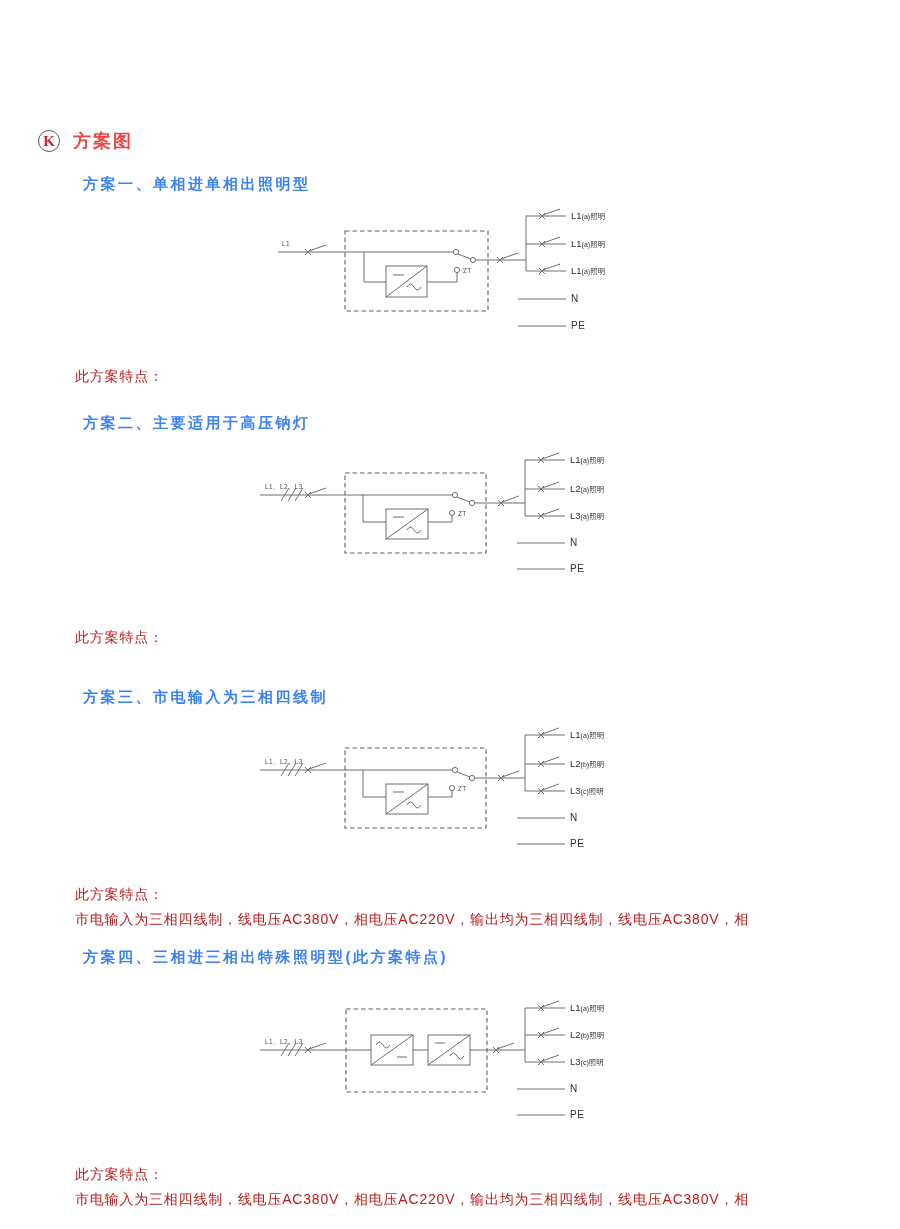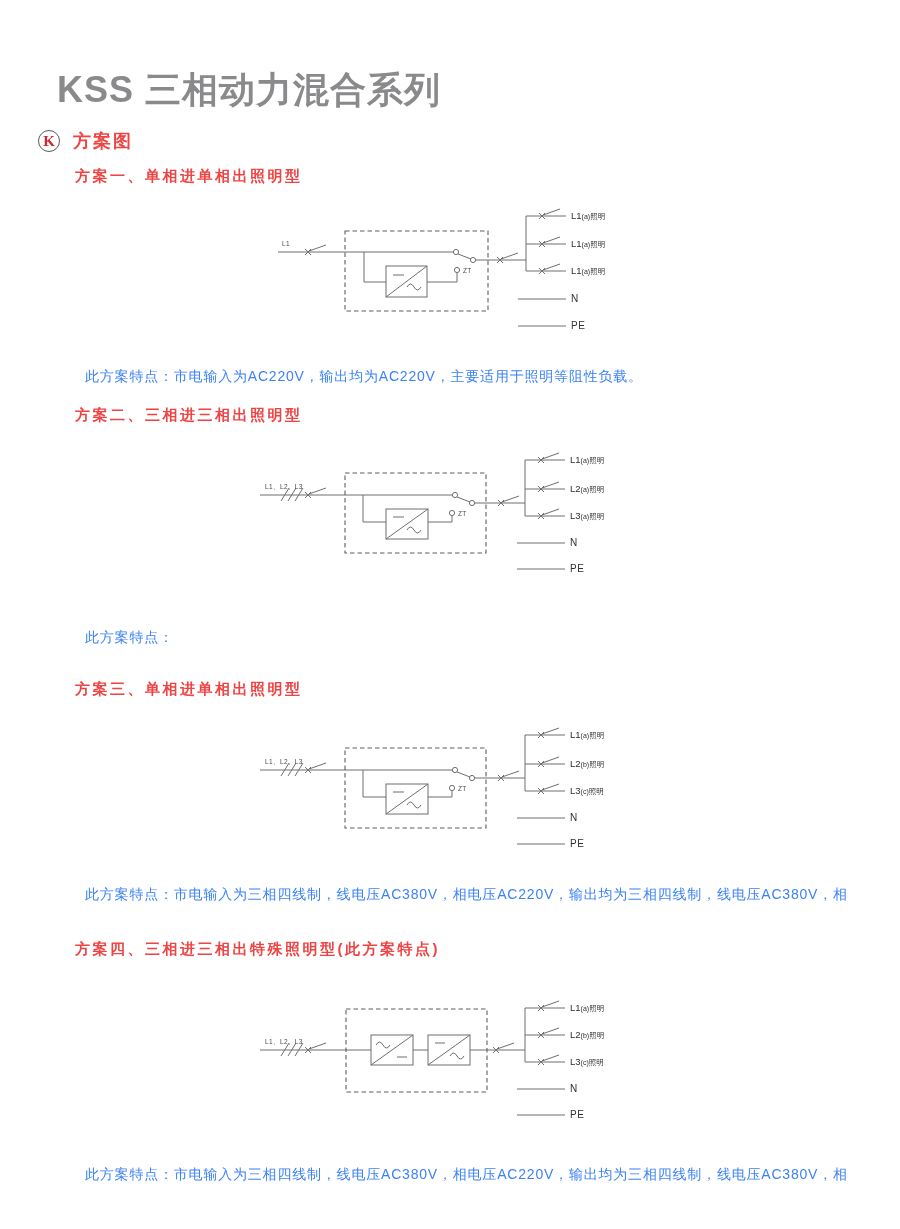--- a/index.html
+++ b/index.html
@@ -7,25 +7,25 @@
        font-family:"Liberation Sans","DejaVu Sans",sans-serif;color:#333;}
   .page{position:absolute;inset:0;background:#fff;}
   .title{position:absolute;left:57px;top:48px;font-size:36px;font-weight:600;
          color:#8a8a8c;letter-spacing:1px;line-height:1;}
   .section-header{position:absolute;left:38px;top:129px;display:flex;align-items:center;gap:13px;}
   .k-badge{width:22px;height:22px;border:1.6px solid #5a5a5a;border-radius:50%;
            display:flex;align-items:center;justify-content:center;
            font-family:"Liberation Serif","DejaVu Serif",serif;font-weight:bold;
            font-size:15px;color:#cf2430;box-sizing:border-box;}
   .section-label{font-size:18px;color:#ef4444;font-weight:600;letter-spacing:2px;}
-  .scheme-heading{position:absolute;left:75px;font-size:15px;color:#ef4444;
-                  font-weight:600;letter-spacing:2.5px;margin:0;}
+  .scheme-heading{position:absolute;left:75px;font-size:15px;color:#3b82f6;
+                  font-weight:600;letter-spacing:2.5px;margin:8px;}
   #h1{top:167px}#h2{top:406px}#h3{top:680px}#h4{top:940px}
-  .feature{position:absolute;left:85px;display:flex;font-size:14px;color:#3b82f6;
-           line-height:25px;letter-spacing:0.8px;font-weight:500;}
+  .feature{position:absolute;left:75px;display:flex;font-size:14px;color:#b91c1c;
+           line-height:25px;letter-spacing:0.8px;font-weight:500;flex-direction:column;}
   #f1{top:350px}#f2{top:611px}#f3{top:868px}#f4{top:1148px}
   .feature-label{flex:none;white-space:nowrap;}
   .feature-body{max-width:735px;}
   .diagram{position:absolute;}
   #d1{left:270px;top:195px;width:390px;height:150px;}
   #d2{left:255px;top:440px;width:380px;height:155px;}
   #d3{left:255px;top:715px;width:380px;height:155px;}
   #d4{left:255px;top:985px;width:380px;height:140px;}
   .wire{stroke:#6e6e6e;fill:none;stroke-width:1;}
   .dashbox{stroke:#5f5f5f;fill:none;stroke-width:1.1;stroke-dasharray:4.5,3;}
@@ -34,21 +34,20 @@
   .nlabel{font-size:10px;fill:#2f2f2f;letter-spacing:0.5px;}
   .out-big{font-size:9.5px;fill:#2f2f2f;}
   .out-small{font-size:7px;fill:#2f2f2f;}
   .out-load{font-size:7.5px;fill:#2f2f2f;}
 </style>
 </head>
 <body>
 
 <div class="page">
 
-  <h1 class="title">KSS 三相动力混合系列</h1>
 
   <div class="section-header">
     <span class="k-badge">K</span>
     <span class="section-label">方案图</span>
   </div>
 
   <h2 class="scheme-heading" id="h1">方案一、单相进单相出照明型</h2>
 
   <svg class="diagram" id="d1" viewBox="0 0 390 150">
     <g class="wire">
@@ -85,26 +84,23 @@
     <text class="tiny" x="193" y="78">ZT</text>
     <text x="301" y="24"><tspan class="out-big">L1</tspan><tspan class="out-small">(a)</tspan><tspan class="out-load">照明</tspan></text>
     <text x="301" y="52"><tspan class="out-big">L1</tspan><tspan class="out-small">(a)</tspan><tspan class="out-load">照明</tspan></text>
     <text x="301" y="79"><tspan class="out-big">L1</tspan><tspan class="out-small">(a)</tspan><tspan class="out-load">照明</tspan></text>
     <text class="nlabel" x="301" y="107">N</text>
     <text class="nlabel" x="301" y="134">PE</text>
   </svg>
 
   <p class="feature" id="f1">
     <span class="feature-label">此方案特点：</span>
-    <span class="feature-body">
-      <span>市电输入为AC220V，输出均为AC220V，主要适用于照明等阻性负载。</span>
-    </span>
-  </p>
-
-  <h2 class="scheme-heading" id="h2">方案二、三相进三相出照明型</h2>
+  </p>
+
+  <h2 class="scheme-heading" id="h2">方案二、主要适用于高压钠灯</h2>
 
   <svg class="diagram" id="d2" viewBox="0 0 380 155">
     <g class="wire">
       <path d="M5,55 H200"></path>
       <path d="M26,61 L34,48 M33,61 L41,48 M40,61 L48,48"></path>
       <path d="M50,52 L56,58 M50,58 L56,52 M54,54 L71,48"></path>
       <path d="M108,55 V82 H131"></path>
       <path d="M173,82 H197 V76"></path>
       <path d="M220,63 H270"></path>
       <path d="M243,60 L249,66 M243,66 L249,60 M247,62 L264,56"></path>
@@ -137,21 +133,21 @@
     <text x="315" y="52"><tspan class="out-big">L2</tspan><tspan class="out-small">(a)</tspan><tspan class="out-load">照明</tspan></text>
     <text x="315" y="79"><tspan class="out-big">L3</tspan><tspan class="out-small">(a)</tspan><tspan class="out-load">照明</tspan></text>
     <text class="nlabel" x="315" y="106">N</text>
     <text class="nlabel" x="315" y="132">PE</text>
   </svg>
 
   <p class="feature" id="f2">
     <span class="feature-label">此方案特点：</span>
   </p>
 
-  <h2 class="scheme-heading" id="h3">方案三、单相进单相出照明型</h2>
+  <h2 class="scheme-heading" id="h3">方案三、市电输入为三相四线制</h2>
 
   <svg class="diagram" id="d3" viewBox="0 0 380 155">
     <g class="wire">
       <path d="M5,55 H200"></path>
       <path d="M26,61 L34,48 M33,61 L41,48 M40,61 L48,48"></path>
       <path d="M50,52 L56,58 M50,58 L56,52 M54,54 L71,48"></path>
       <path d="M108,55 V82 H131"></path>
       <path d="M173,82 H197 V76"></path>
       <path d="M220,63 H270"></path>
       <path d="M243,60 L249,66 M243,66 L249,60 M247,62 L264,56"></path>

